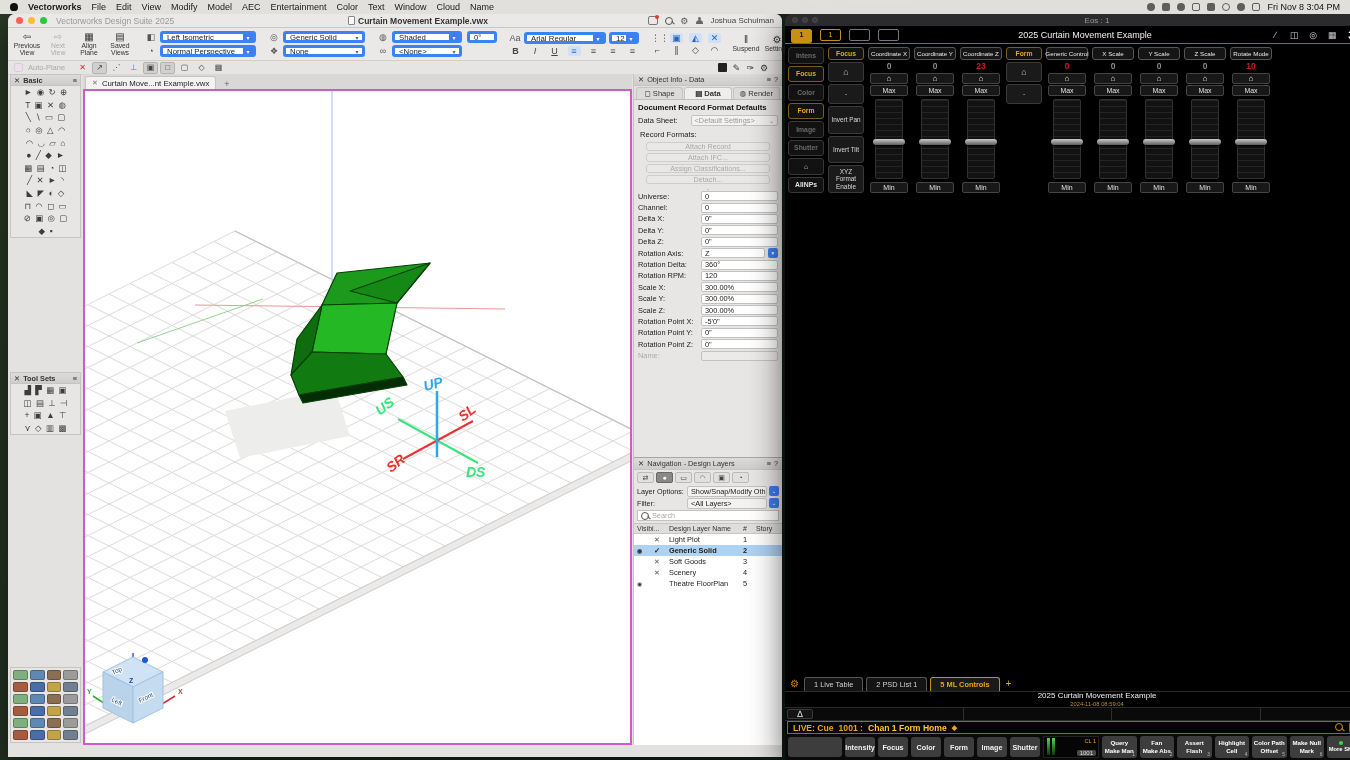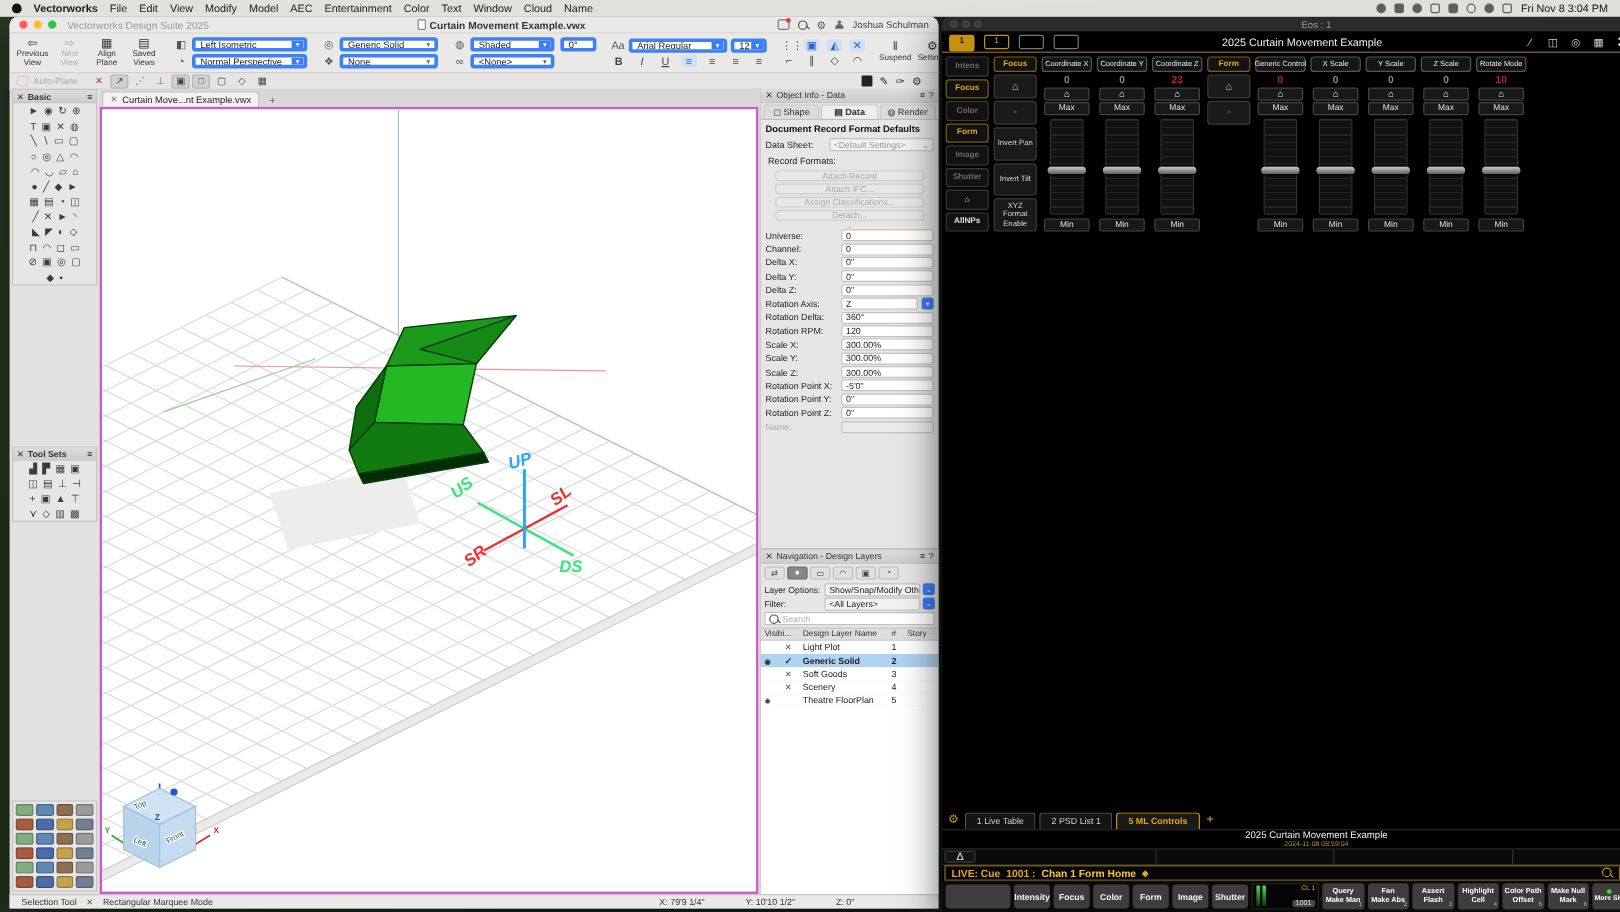--- a/index.html
+++ b/index.html
@@ -767,30 +767,20 @@
           <span class="c-vis eye">◉</span>
             <span class="c-chk"></span>
           <span class="c-name">Theatre FloorPlan</span>
             <span class="c-num">5</span>
             <span class="c-story"></span>
         </div>
         <div class="nt-fill"></div>
       </div>
     </div>
 
-    <div id="vw-status">
-      <span>Selection Tool</span>
-      <span class="tool-x">✕</span>
-      <span>Rectangular Marquee Mode</span>
-      <span class="coords">
-        <span>X: 79'9 1/4"</span>
-        <span>Y: 10'10 1/2"</span>
-        <span>Z: 0"</span>
-      </span>
-    </div>
   </div>
 
   <div id="eos">
     <div id="eos-title">
       <span class="eos-dots">
           <i></i>
           <i></i>
           <i></i>
         </span>
       <span>Eos : 1</span>

